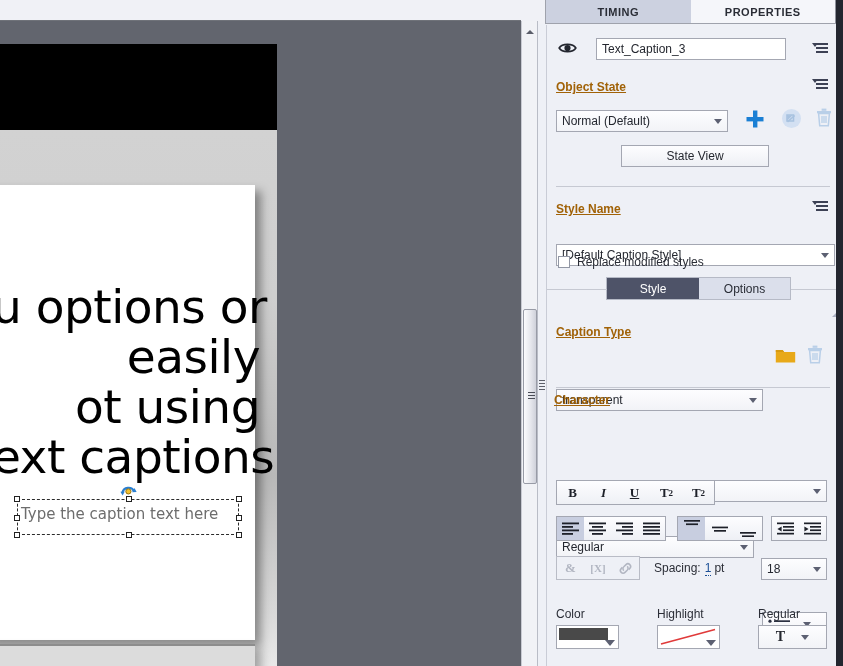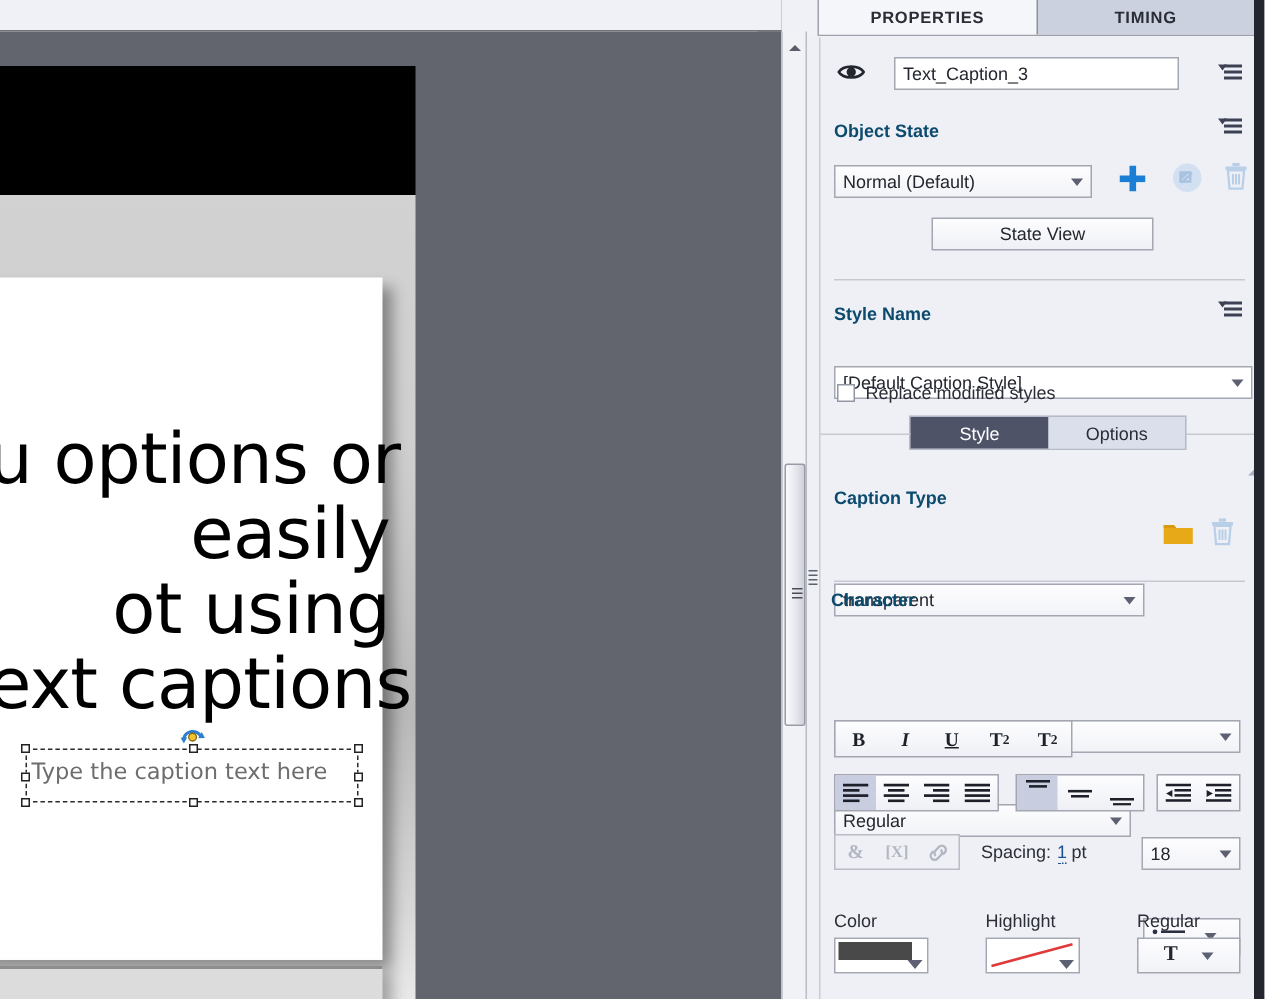--- a/index.html
+++ b/index.html
@@ -135,21 +135,21 @@
     background: #eef0f6;
   }
   .rail-grip {
     position: absolute; left: 1px; top: 355px; width: 6px; height: 12px;
   }
   .rail-grip i { display:block; height:1px; background:#5d606a; margin-bottom:2px; }
 
   
   .row { position: absolute; }
   .lbl-bold {
-    font-size: 12px; font-weight: bold; color: #0c4a6e;
+    font-size: 12px; font-weight: bold; color: #a16207; text-decoration: underline;
   }
   .lbl {
     font-size: 12px; color: #2b2e37;
   }
 
   .textfield {
     background: #ffffff; border: 1px solid #a4a7b2;
     font-size: 12px; color: #24272f;
     display: flex; align-items: center; padding: 0 5px;
   }
@@ -288,25 +288,25 @@
           <i></i>
           <i></i>
       </div>
     </div>
   </div>
 
   <div class="panel">
 
     <div class="tab-left-edge"></div>
     <div class="tabs" style="left:8px;width:290px;">
+      <div class="tab active">
+        <span>TIMING</span>
+      </div>
       <div class="tab inactive">
         <span>PROPERTIES</span>
-      </div>
-      <div class="tab active">
-        <span>TIMING</span>
       </div>
     </div>
 
     <div class="panel-left-rail">
       <div class="rail-grip">
         <i></i>
           <i></i>
           <i></i>
           <i></i>
       </div>

